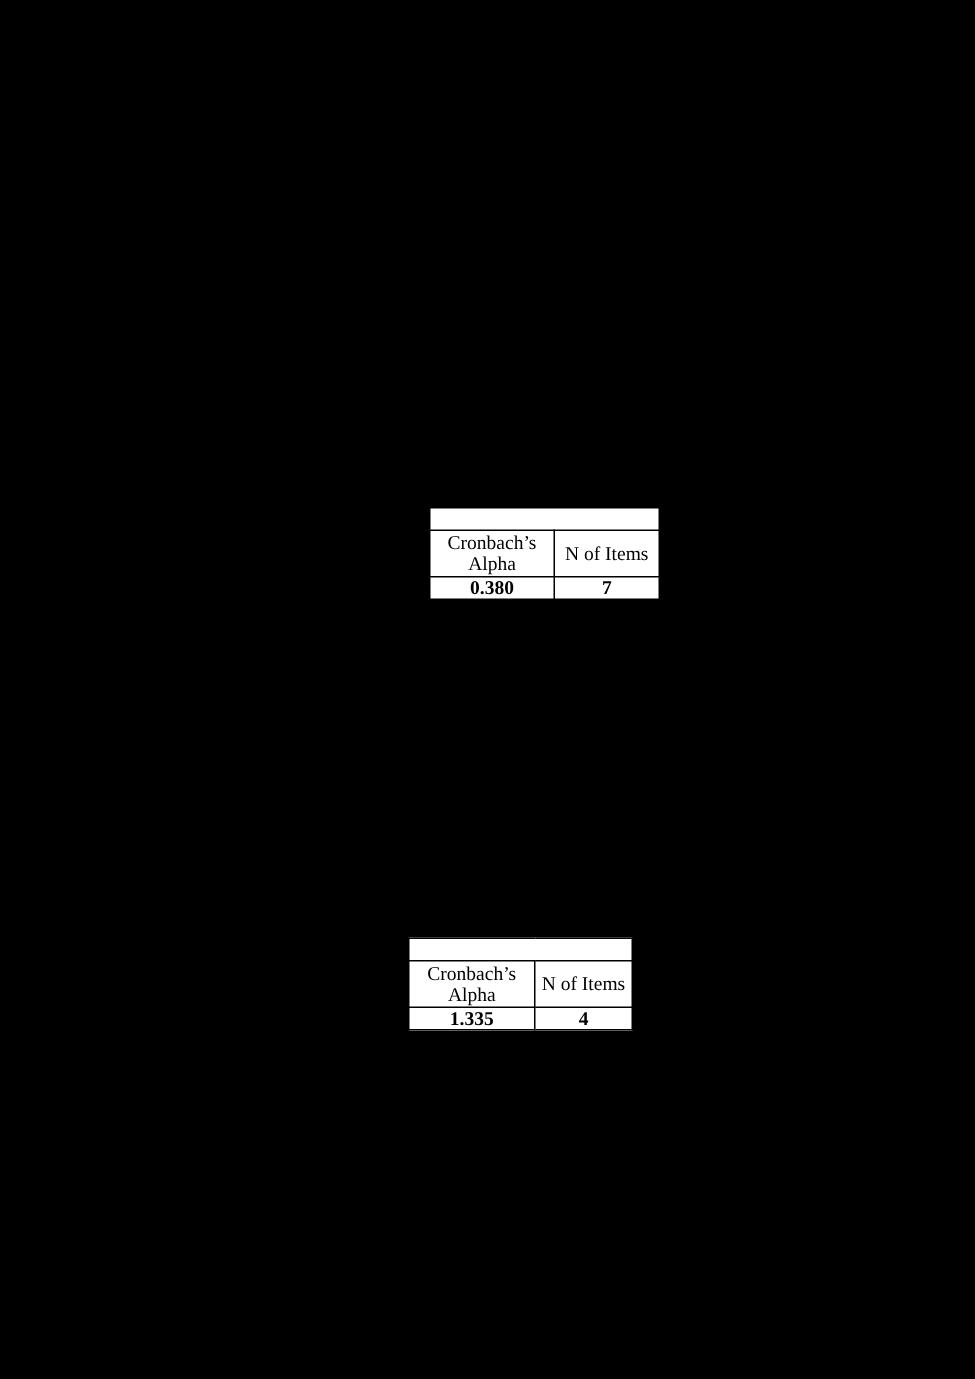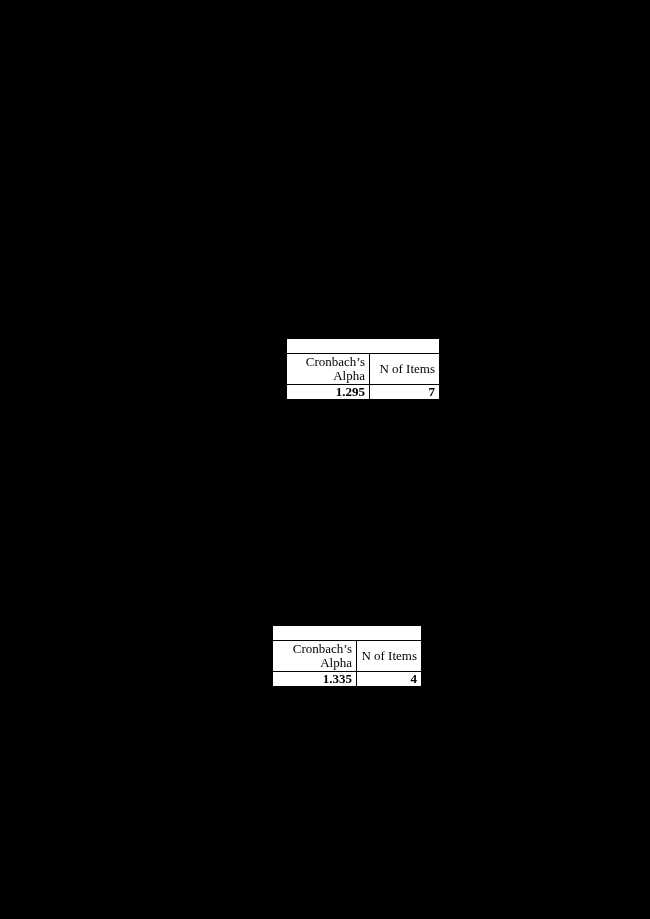--- a/index.html
+++ b/index.html
@@ -35,21 +35,21 @@
 
   .stats-table .caption-row td {
     background: #ffffff;
     height: 14px;
     padding: 0;
     border: none;
   }
 
   .stats-table td {
     border: 1.5px solid #000000;
-    text-align: right;
+    text-align: center;
     vertical-align: middle;
     background: #ffffff;
     font-size: 13px;
     line-height: 1.08;
     padding: 1px 4px;
   }
 
   .stats-table td.header-cell {
     font-weight: normal;
   }
@@ -89,21 +89,21 @@
       <td colspan="2"></td>
     </tr>
     <tr>
       <td class="header-cell col-alpha">
         <span>Cronbach’s</span><br>
         <span>Alpha</span>
       </td>
       <td class="header-cell col-items">N of Items</td>
     </tr>
     <tr>
-      <td class="value-cell col-alpha">1.295</td>
+      <td class="value-cell col-alpha">0.380</td>
       <td class="value-cell col-items">7</td>
     </tr>
   </tbody>
     </table>
 
   <table class="stats-table" id="table-two">
     <tbody>
         <tr class="caption-row">
       <td colspan="2"></td>
     </tr>

